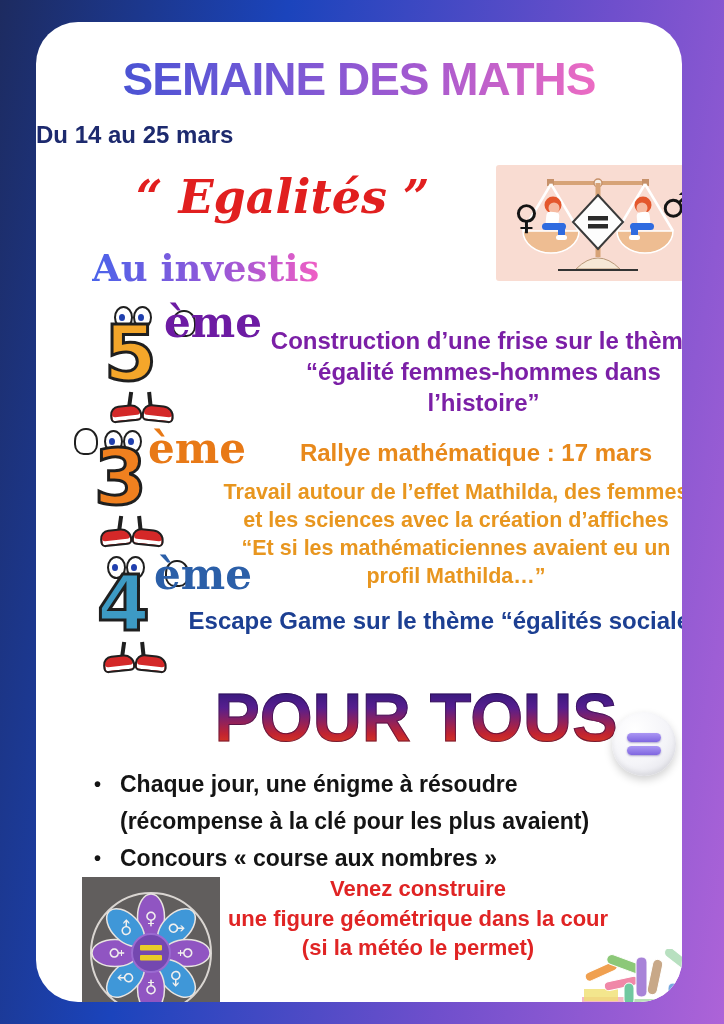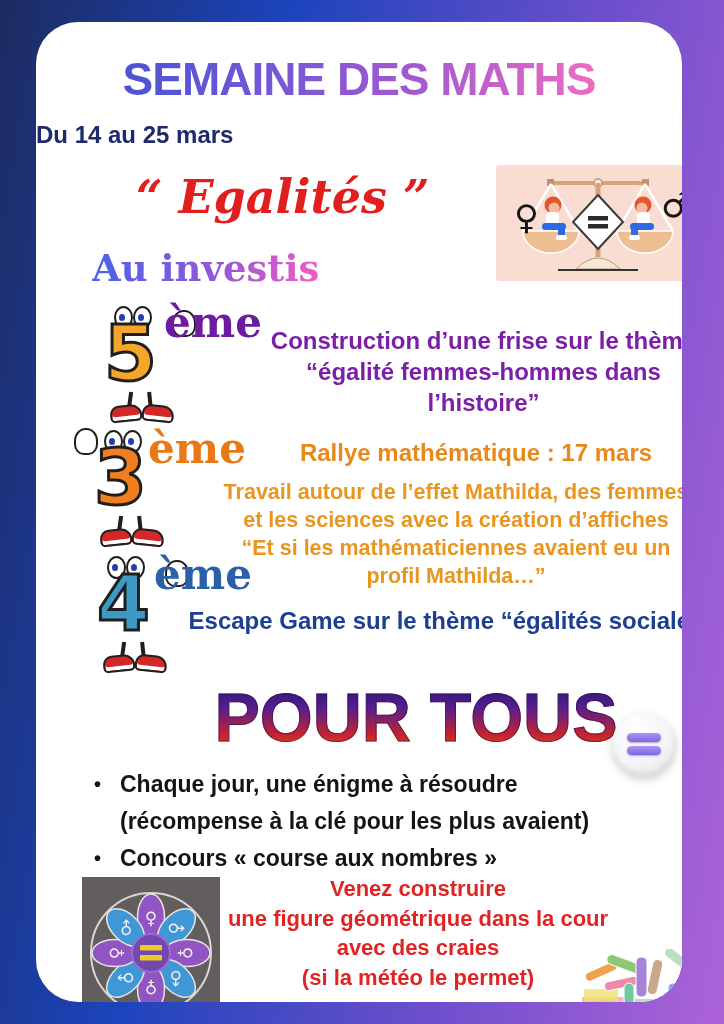--- a/index.html
+++ b/index.html
@@ -261,21 +261,20 @@
       <circle cx="69" cy="76" r="19" fill="#7448b0" stroke="#9a6ad0" stroke-width="2"></circle>
       <g>
         <rect x="58" y="68" width="22" height="5.5" rx="1" fill="#e8cc28"></rect>
         <rect x="58" y="78" width="22" height="5.5" rx="1" fill="#e8cc28"></rect>
       </g>
     </svg>
 
     <div class="abs event-block">
       <div>Venez construire</div>
       <div>une figure géométrique dans la cour</div>
-      <div>avec des craies</div>
       <div>(si la météo le permet)</div>
     </div>
 
     <svg class="abs chalk-illu" viewBox="0 0 140 82">
       <rect x="0" y="0" width="140" height="82" fill="#ffffff"></rect>
       <rect x="2" y="48" width="42" height="32" fill="#f2a8b8" opacity="0.8"></rect>
       <rect x="46" y="50" width="44" height="30" fill="#a8d8a8" opacity="0.8"></rect>
       <rect x="92" y="46" width="46" height="34" fill="#b8d0ec" opacity="0.7"></rect>
       <rect x="4" y="40" width="34" height="12" fill="#f0e070" opacity="0.8"></rect>
       <g stroke="#ffffff" stroke-width="1">

